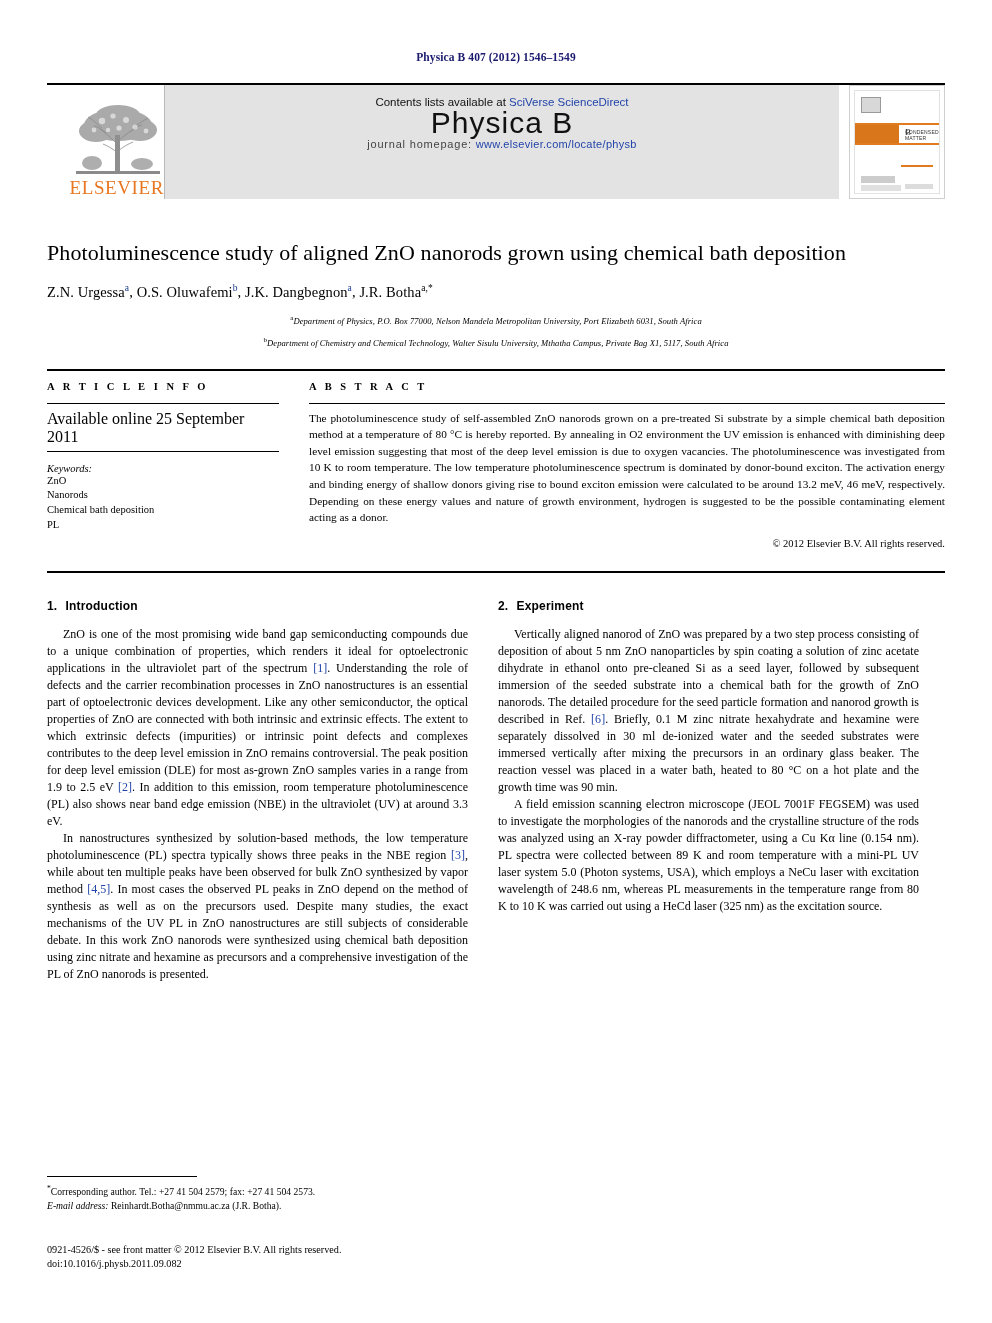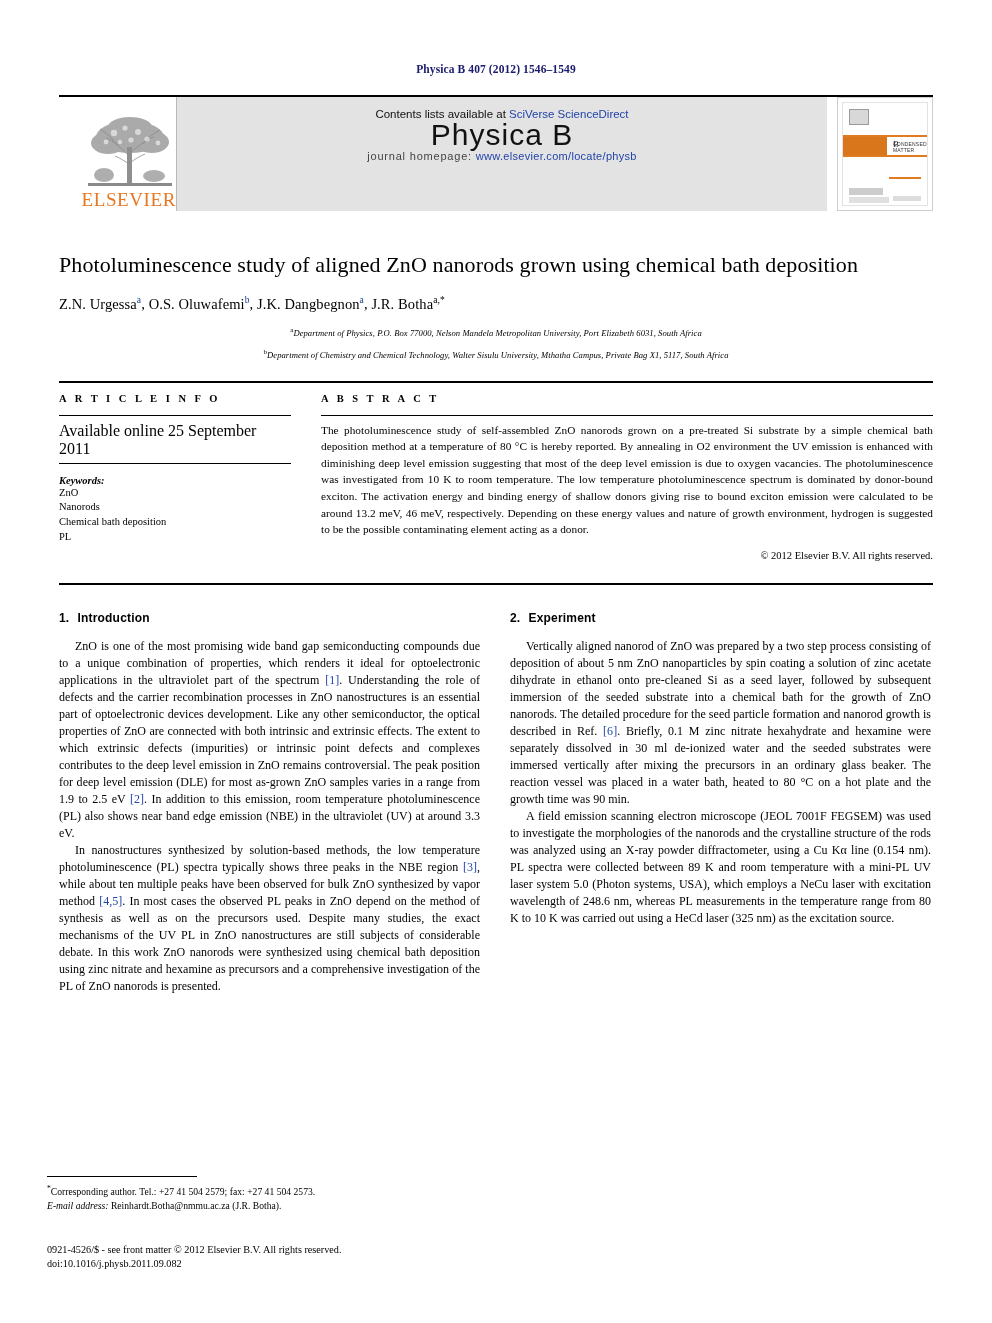--- a/index.html
+++ b/index.html
@@ -7,21 +7,21 @@
   body {
     width: 992px;
     height: 1323px;
     background: #ffffff;
     font-family: "Liberation Serif", serif;
     color: #000000;
     position: relative;
     overflow: hidden;
   }
 
-  .page { position: relative; width: 992px; height: 1323px; padding: 12px; }
+  .page { position: relative; width: 992px; height: 1323px; padding: 0; }
 
   
   .running-head {
     text-align: center;
     font-family: "Liberation Serif", serif;
     font-size: 11.5px;
     color: #1a1a6e;
     font-weight: bold;
     padding-top: 51px;
     letter-spacing: 0.1px;
@@ -152,21 +152,21 @@
     margin: 0 0 11px 0;
   }
   .rule { border-top: 1.6px solid #000; margin-bottom: 6px; }
   .avail {
     font-family: "Liberation Serif", serif;
     font-size: 16px;
     padding-bottom: 5px;
     border-bottom: 1px solid #000;
     margin-bottom: 11px;
   }
-  .kw-head { font-family:"Liberation Serif",serif; font-style: italic; font-weight: bold; font-size: 10.5px; margin: 0; }
+  .kw-head { font-family:"Liberation Serif",serif; font-style: italic; font-weight: normal; font-size: 10.5px; margin: 0; }
   .kw { font-family:"Liberation Serif",serif; font-size: 10.5px; line-height: 1.4; margin: 0; }
   .abstract-body {
     font-family: "Liberation Serif", serif;
     font-size: 11.3px;
     line-height: 1.47;
     text-align: justify;
     margin: 0;
     letter-spacing: 0.02px;
   }
   .copyright {

